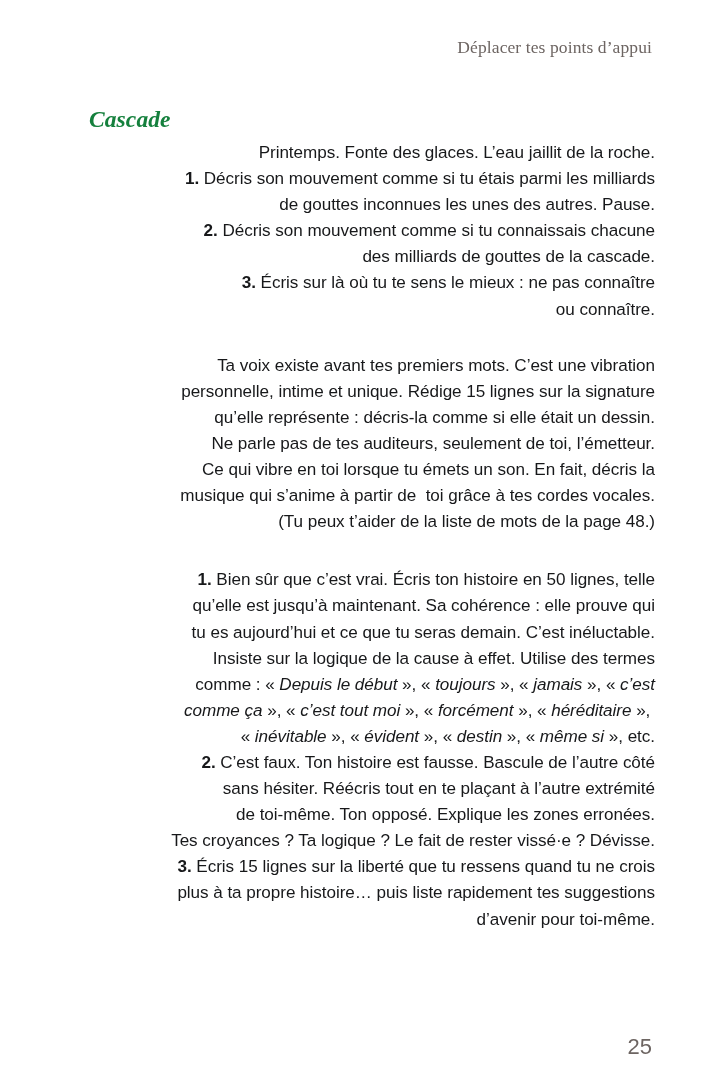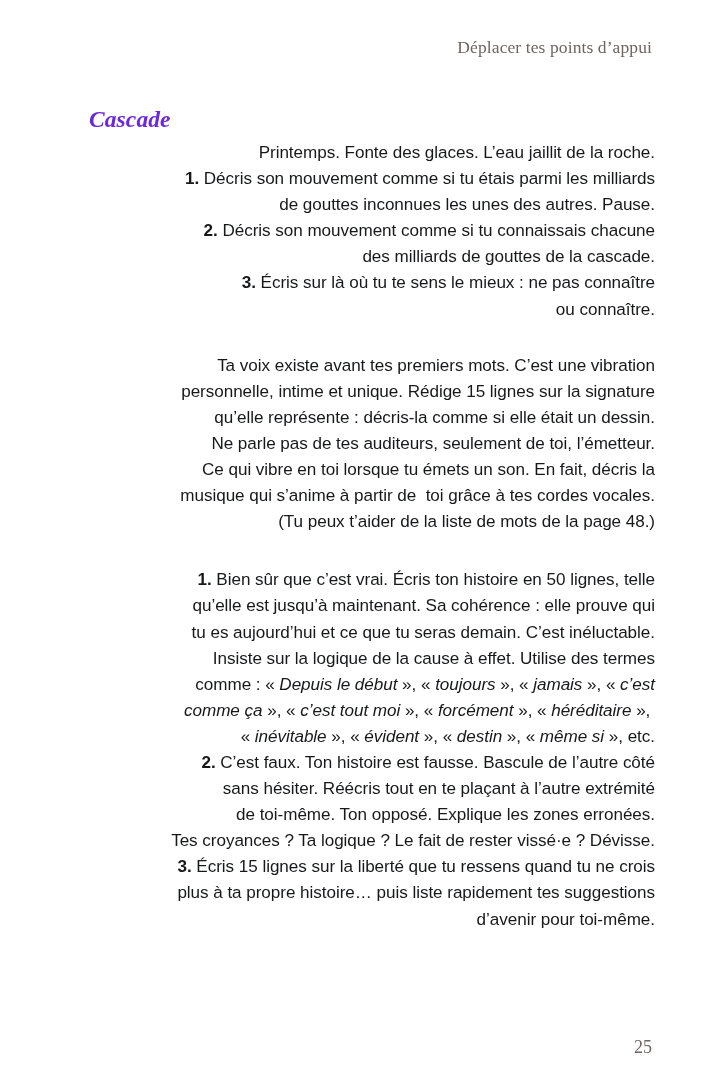--- a/index.html
+++ b/index.html
@@ -42,21 +42,21 @@
   .section { margin: 0 0 30px 0; }
   .section:last-of-type { margin-bottom: 0; }
 
   h2.section-title {
     margin: 0 0 6px 0;
     font-family: "Liberation Serif", serif;
     font-weight: bold;
     font-style: italic;
     font-size: 23.5px;
     line-height: 30px;
-    color: #6d28d9;
+    color: #15803d;
     letter-spacing: 0.1px;
   }
 
   .section.gap-2 { margin-bottom: 32px; }
 
   .para {
     margin: 0;
     font-family: Liberation Sans, sans-serif;
     font-size: 17.1px;
     line-height: 26.1px;
@@ -76,22 +76,22 @@
     font-style: normal;
   }
 
   
   .folio {
     position: absolute;
     bottom: 34px;
     left: 86px;
     right: 72px;
     text-align: right;
-    font-family: Liberation Serif, serif;
-    font-size: 18px;
+    font-family: Liberation Sans, sans-serif;
+    font-size: 22px;
     line-height: 22px;
     color: #6d6562;
   }
 </style>
 </head>
 <body>
 
 <div class="page">
 
   <div class="running-header">Déplacer tes points d’appui</div>

